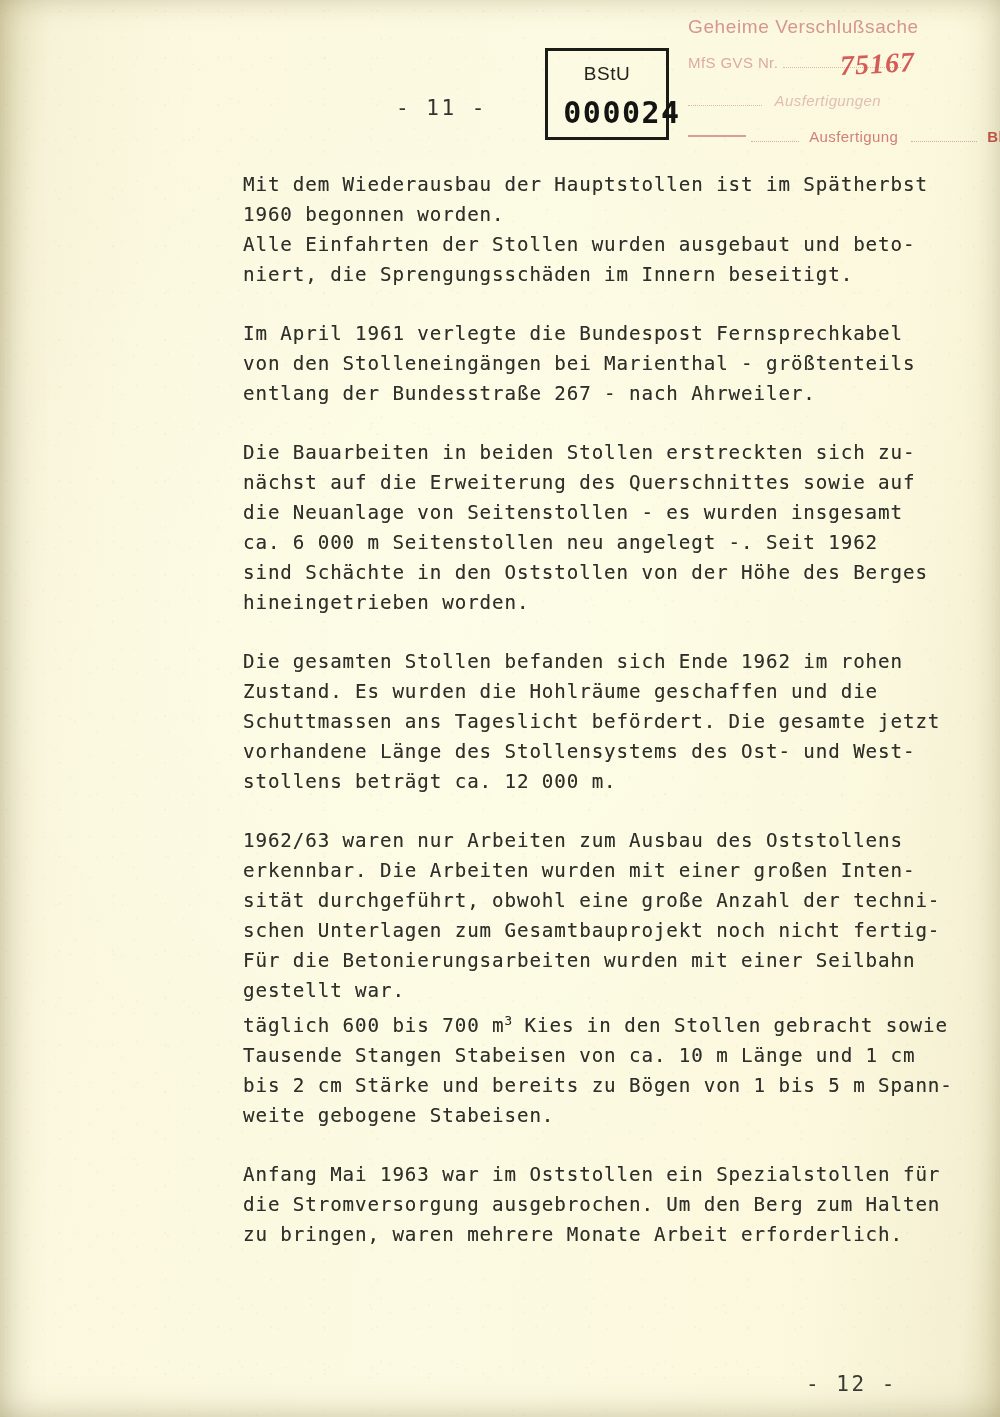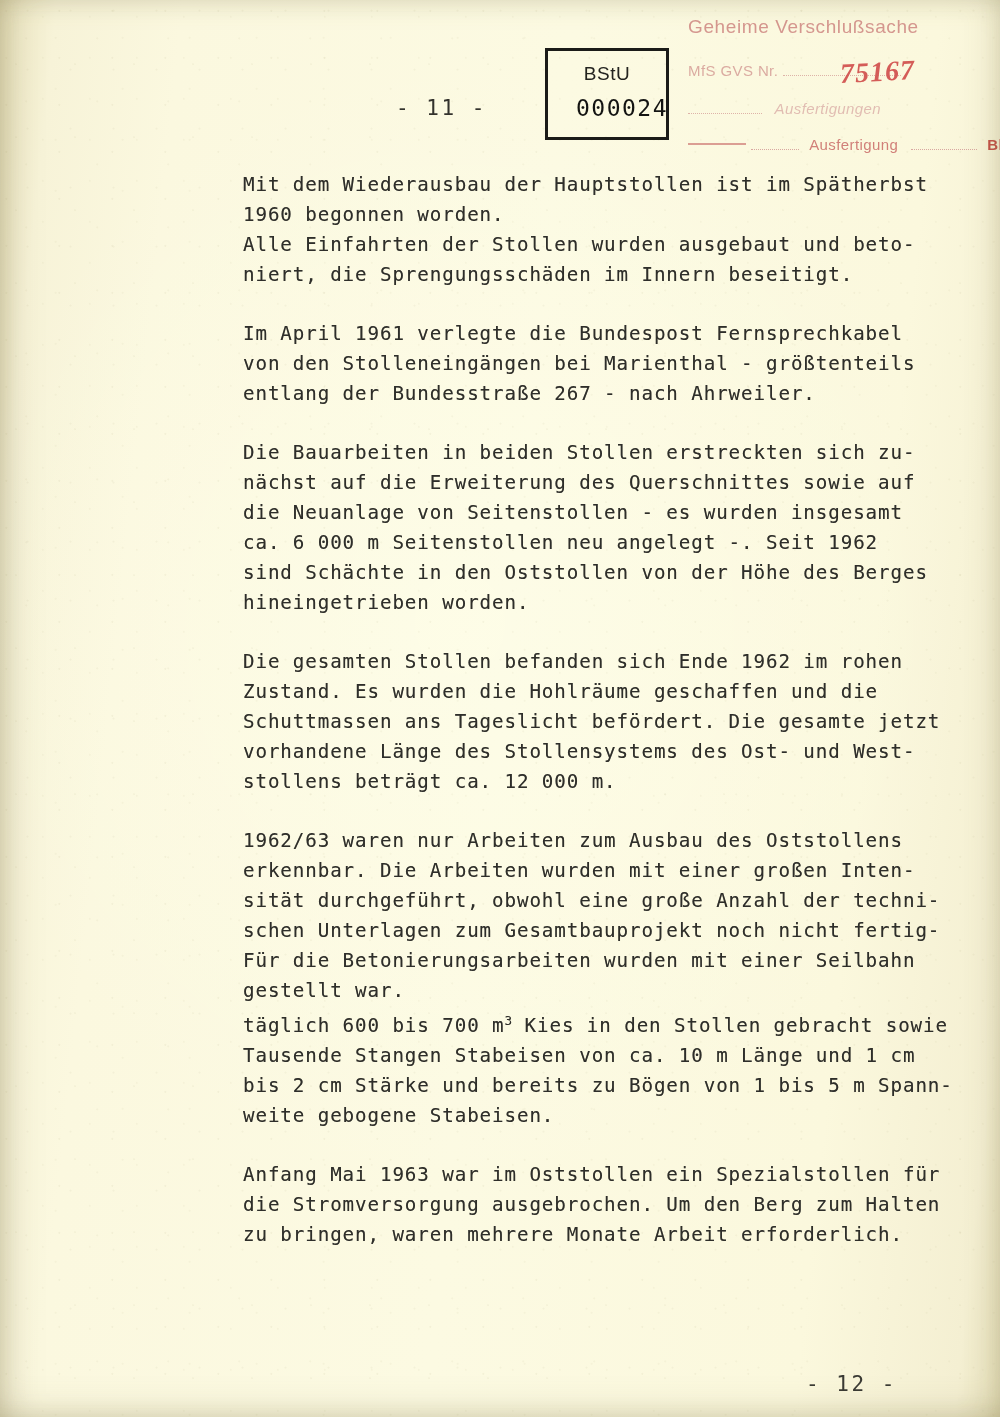--- a/index.html
+++ b/index.html
@@ -81,24 +81,24 @@
   }
   .bstu-label {
     font-family: "Liberation Sans", sans-serif;
     font-size: 19px;
     letter-spacing: 0.5px;
     color: #23231f;
     line-height: 1;
   }
   .bstu-number {
     margin-top: 12px;
-    font-size: 23px;
+    font-size: 30px;
     letter-spacing: 1.5px;
     color: #141412;
-    font-weight: 400;
+    font-weight: 700;
     margin-left: 30px;
   }
 
   
   .gvs-stamp {
     position: absolute;
     left: 688px;
     top: 16px;
     width: 296px;
     color: #c8706c;
@@ -106,21 +106,21 @@
   }
   .gvs-title {
     font-size: 19px;
     letter-spacing: 0.6px;
     color: #cf8782;
     opacity: 0.85;
     white-space: nowrap;
   }
   .gvs-row {
     position: relative;
-    margin-top: 24px;
+    margin-top: 16px;
     height: 24px;
     white-space: nowrap;
     font-size: 15px;
     letter-spacing: 0.4px;
     color: #d49a94;
     opacity: 0.82;
   }
   .gvs-row .lbl { display: inline-block; }
   .gvs-dots {
     display: inline-block;

